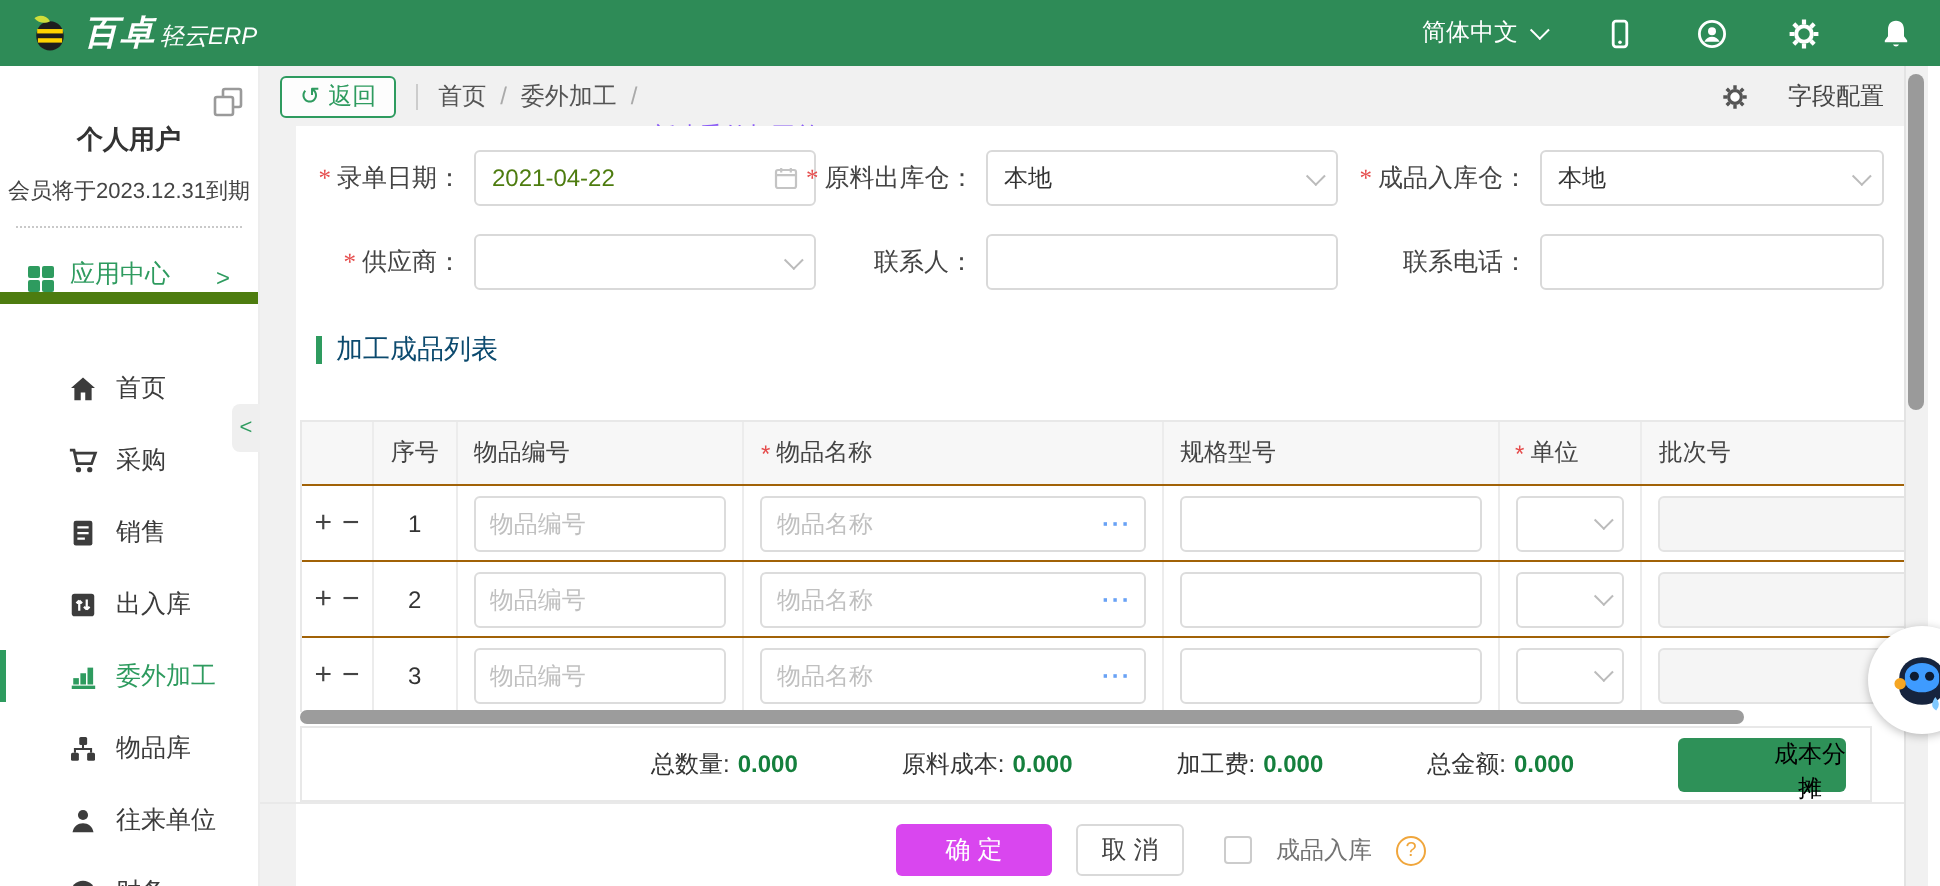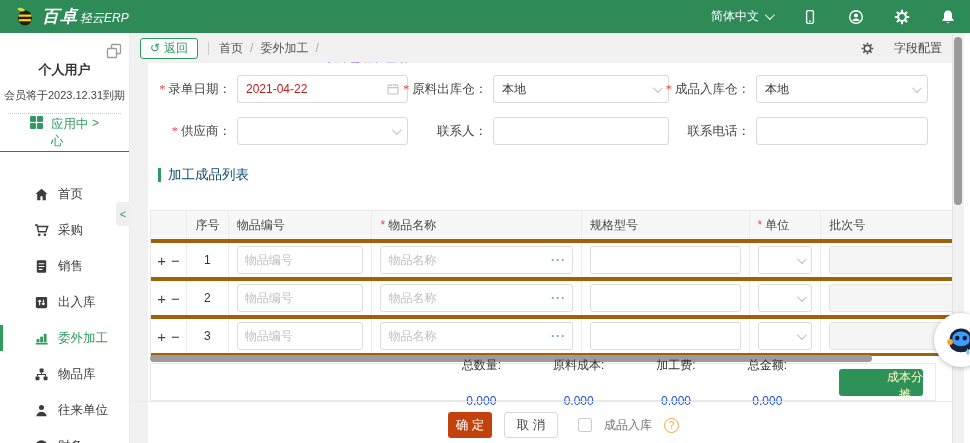--- a/index.html
+++ b/index.html
@@ -21,22 +21,22 @@
   
   .sidebar { position:absolute; left:0; top:33px; width:130px; bottom:0; background:#fff;
     border-right:1px solid #ededed; }
   .panel-toggle { position:absolute; right:6px; top:9px; width:18px; height:18px; }
   .user-type { text-align:center; margin-top:28px; font-size:13px; font-weight:bold; color:#333; }
   .account-pill { margin:11px auto 0; width:112px; height:22px; border:1px solid #ddd; border-radius:12px;
     display:flex; align-items:center; justify-content:center; gap:5px; font-size:11.5px; color:#555; cursor:pointer; }
   .account-pill .chev { border-color:#999; width:6px; height:6px; }
   .expiry { text-align:center; margin-top:9px; font-size:11px; color:#444; }
   .dotted-sep { margin:10px 8px 0; border-bottom:1px dotted #c9c9c9; }
-  .app-center { height:36px; display:flex; align-items:flex-start; padding:0 30px; color:#2e9b5f;
-    font-size:12.5px; cursor:pointer; border-bottom:1px solid #4d7c0f; margin-top:2px; }
+  .app-center { height:36px; display:flex; align-items:flex-end; padding:0 14px; color:#2e9b5f;
+    font-size:12.5px; cursor:pointer; border-bottom:6px solid #4d7c0f; margin-top:2px; }
   .app-grid { width:13px; height:13px; display:grid; grid-template-columns:6px 6px; gap:1px; margin-right:8px; }
   .app-grid i { background:#2e9b5f; border-radius:1px; height:6px; }
   .app-center .arrow { margin-left:auto; color:#2e9b5f; font-size:12px; }
   .menu { position:absolute; left:0; top:143px; right:0; }
   .menu-item { height:36px; display:flex; align-items:center; padding-left:34px; gap:9px;
     font-size:12.5px; color:#3c3c3c; cursor:pointer; position:relative; }
   .menu-item svg { width:15px; height:15px; flex:0 0 15px; }
   .menu-item.active { color:#2e9b5f; }
   .menu-item.active::before { content:""; position:absolute; left:0; top:5px; bottom:5px; width:3px; background:#2e9b5f; }
   .collapse-handle { position:absolute; left:116px; top:202px; width:14px; height:24px; background:#efefef;
@@ -56,37 +56,37 @@
   .field-config svg { width:13px; height:13px; }
 
   .card { position:absolute; left:18px; right:0; top:30px; bottom:0; background:#fff; }
 
   
   .fld { position:absolute; height:28px; display:flex; align-items:center; }
   .fld-label { text-align:right; color:#444; padding-right:6px; font-size:12.5px; white-space:nowrap;font-family:Liberation Serif, serif; }
   .req { color:#e54b4b; margin-right:3px; }
   .ctl { height:28px; border:1px solid #d9d9d9; border-radius:3px; background:#fff;
     display:flex; align-items:center; padding:0 8px; position:relative; }
-  .ctl input { border:none; outline:none; width:100%; font-size:12px; font-family:inherit; color:#b91c1c; background:transparent; }
+  .ctl input { border:none; outline:none; width:100%; font-size:12px; font-family:inherit; color:#4d7c0f; background:transparent; }
   .ctl input::placeholder { color:#c0c0c0; }
   .ctl .chev { border-color:#bbb; margin-left:auto; }
   .row1 { top:12px; } .row2 { top:54px; }
   .f1 { left:8px; }  .f1 .fld-label{width:81px;} .f1 .ctl{width:171px;}
   .f2 { left:255px; } .f2 .fld-label{width:90px;} .f2 .ctl{width:176px;}
-  .f3 { left:512px; } .f3 .fld-label{width:96px;} .f3 .ctl{width:172px;}
+  .f3 { left:526px; } .f3 .fld-label{width:96px;} .f3 .ctl{width:172px;}
   .cal-icon { margin-left:auto; flex:0 0 12px; }
 
   .section-title { position:absolute; left:10px; top:103px; display:flex; align-items:center; gap:7px;
     font-size:13.5px; color:#0c4a6e; }
   .section-title::before { content:""; width:3px; height:14px; background:#2e9b5f; }
 
   
   .grid-wrap { position:absolute; left:2px; right:0; top:147px; height:146px; overflow:hidden; }
   .grid { width:822px; border:1px solid #e8e8e8; border-bottom:none; }
-  .g-row { display:flex; height:38px; border-bottom:4px solid #a16207; background:#fff; align-items:flex-end; }
+  .g-row { display:flex; height:38px; border-bottom:1px solid #a16207; background:#fff; align-items:flex-end; }
   .g-head { height:32px; background:#f7f7f7; color:#444; }
   .g-cell { height:100%; display:flex; align-items:center; padding:0 8px; border-right:1px solid #ececec; font-size:12px; }
   .c-act{width:36px; justify-content:center; gap:5px; padding:0 2px;}
   .c-idx{width:42px; justify-content:center;}
   .c-code{width:144px;} .c-name{width:210px;} .c-spec{width:168px;} .c-unit{width:72px;} .c-batch{width:150px; border-right:none;}
   .act-btn { cursor:pointer; color:#444; font-size:15px; line-height:1; }
   .cell-input { width:100%; height:28px; border:1px solid #dcdcdc; border-radius:3px; padding:0 7px;
     font-size:12px; font-family:inherit; color:#333; outline:none; }
   .cell-input::placeholder { color:#c0c0c0; }
   .name-wrap { position:relative; width:100%; }
@@ -96,29 +96,29 @@
   .unit-sel { width:100%; height:28px; border:1px solid #dcdcdc; border-radius:3px; display:flex;
     align-items:center; padding:0 7px; cursor:pointer; }
   .unit-sel .chev { border-color:#bbb; margin-left:auto; }
   .batch-input { background:#f5f5f5; border-color:#e3e3e3; }
 
   .h-scrollbar { position:absolute; left:2px; top:292px; width:722px; height:7px; background:#9c9c9c; border-radius:4px; }
 
   
   .summary { position:absolute; left:2px; top:300px; width:786px; height:38px; border:1px solid #e8e8e8;
     background:#fff; display:flex; align-items:center; justify-content:flex-end; gap:52px; padding-right:12px; }
-  .sum-item { display:flex; align-items:center; gap:20px; color:#333;flex-direction:column; }
-  .sum-val { color:#1d4ed8; }
-  .allocate-btn { width:84px; height:27px; background:#2e9158; color:#fef9c3; border:none; border-radius:3px;
+  .sum-item { display:flex; align-items:center; gap:4px; color:#333; }
+  .sum-val { color:#15803d;font-weight:bold; }
+  .allocate-btn { width:84px; height:27px; background:#2e9158; color:#000000; border:none; border-radius:3px;
     font-size:12px; cursor:pointer; font-family:inherit;padding-left:48px; }
 
   
   .footer-line { position:absolute; left:-18px; right:0; top:338px; border-top:1px solid #e9e9e9; }
   .footer { position:absolute; left:300px; top:349px; display:flex; align-items:center; gap:12px; }
-  .btn-confirm { width:44px; height:26px; background:#c2410c; color:#fff; border:none; border-radius:3px;
+  .btn-confirm { width:78px; height:26px; background:#d946ef; color:#fff; border:none; border-radius:3px;
     font-size:12.5px; cursor:pointer; font-family:inherit; }
   .btn-cancel { width:54px; height:26px; background:#fff; color:#444; border:1px solid #d9d9d9; border-radius:3px;
     font-size:12.5px; cursor:pointer; font-family:inherit; }
   .cbx { width:14px; height:14px; border:1px solid #ccc; border-radius:2px; background:#fff; cursor:pointer; margin-left:8px; }
   .cbx-label { color:#737373; }
   .help-circle { width:15px; height:15px; border:1px solid #f0a63c; border-radius:50%; color:#f0a63c;
     display:flex; align-items:center; justify-content:center; font-size:10px; cursor:pointer; }
 
   
   .v-track { position:absolute; left:952px; top:33px; bottom:0; width:12px; background:#f1f1f1; border-left:1px solid #e3e3e3; }

